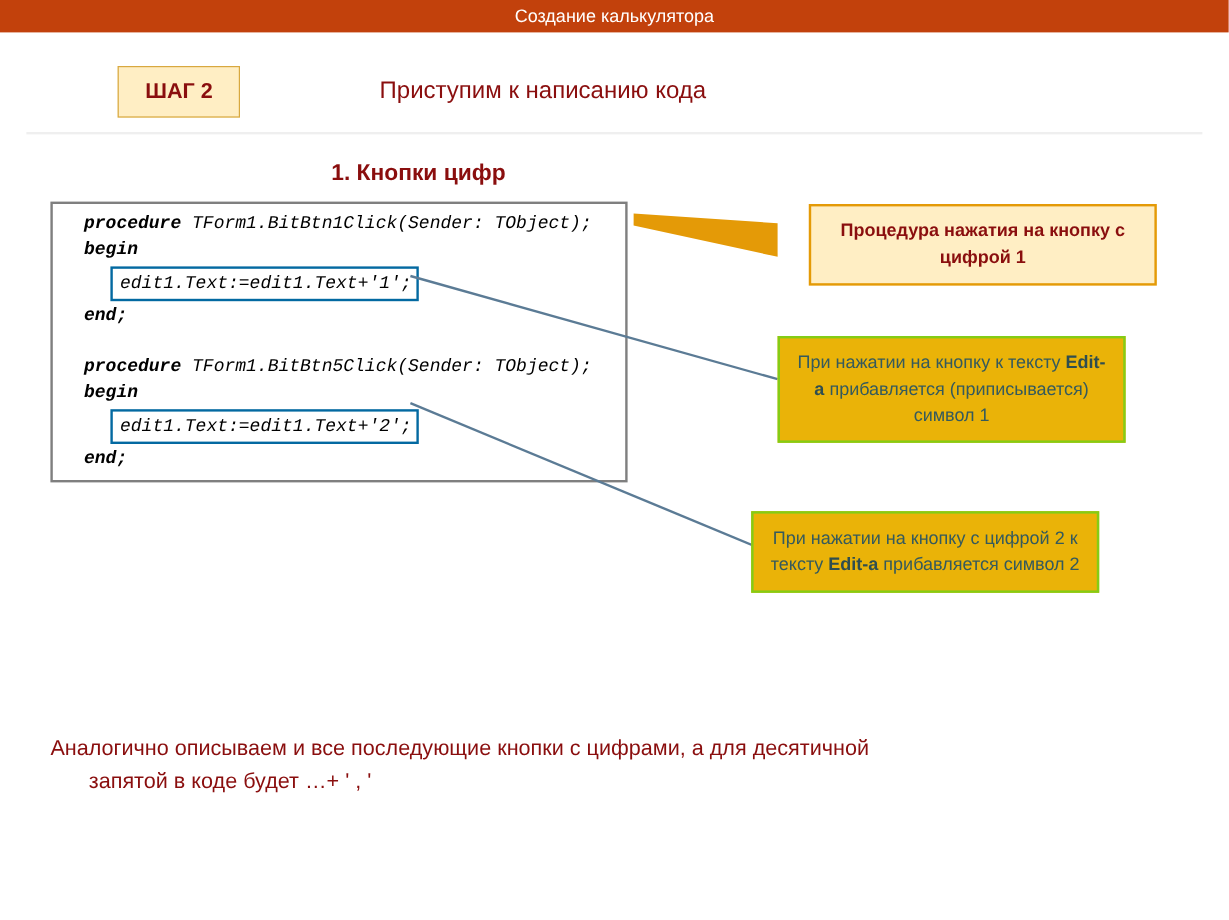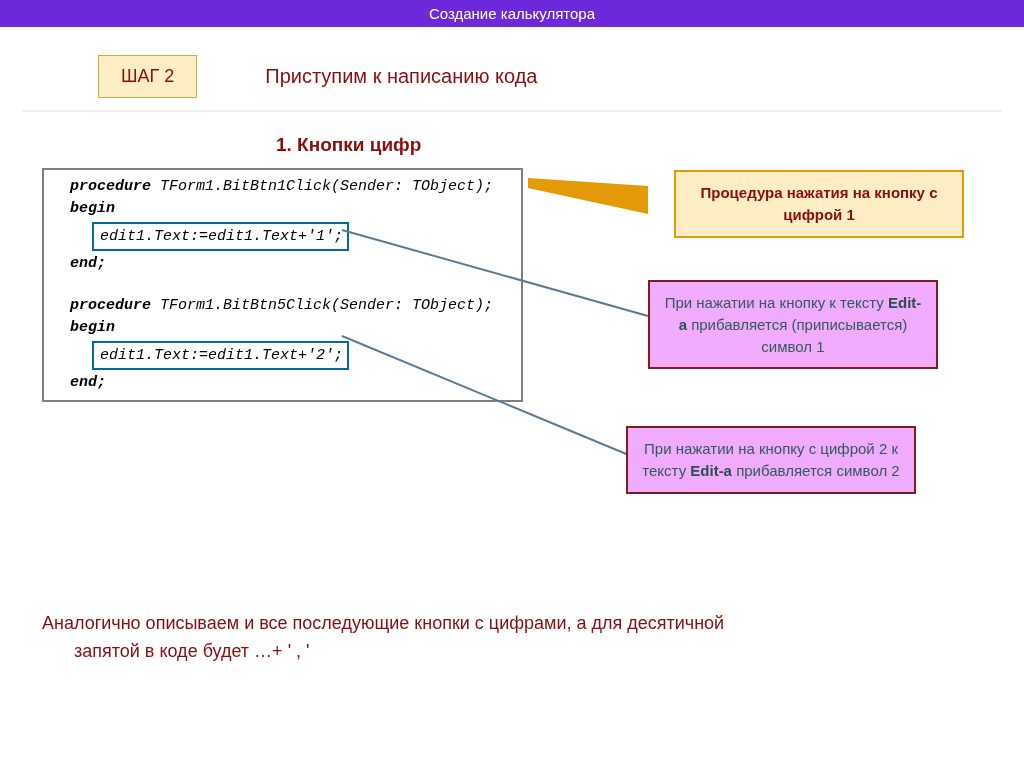--- a/index.html
+++ b/index.html
@@ -5,39 +5,39 @@
     * { margin: 0; padding: 0; box-sizing: border-box; }
     body {
       width: 1024px;
       height: 767px;
       background: #ffffff;
       font-family: Verdana, Arial, sans-serif;
       position: relative;
       overflow: hidden;
     }
     .header-bar {
-      background: #6d28d9;
+      background: #c2410c;
       color: #ffffff;
       padding: 5px 0;
       text-align: center;
       font-size: 15px;
     }
     .step-row {
       display: flex;
       align-items: center;
       margin: 28px 0 12px 98px;
     }
     .step-badge {
       background: #ffeec4;
       border: 1.5px solid #d8a840;
       color: #8a0e0e;
-      font-weight: normal;
+      font-weight: bold;
       font-size: 18px;
       padding: 10px 22px;
-      margin-right: 68px;
+      margin-right: 116px;
     }
     .step-title {
       color: #8a0e0e;
       font-size: 20px;
     }
     .divider {
       border-top: 2px solid #efefef;
       margin: 8px 22px 0 22px;
     }
     .section-heading {
@@ -77,22 +77,22 @@
       text-align: center;
       line-height: 1.45;
     }
     .callout-orange {
       background: #ffeec4;
       border: 2px solid #e49a07;
       color: #8a0e0e;
       font-weight: bold;
     }
     .callout-blue {
-      background: #f0abfc;
-      border: 2px solid #7f1d1d;
+      background: #eab308;
+      border: 2px solid #84cc16;
       color: #355a5d;
     }
     .callout-blue .em { font-weight: bold; color: #2f4e50; }
     .callout-1 { top: 2px; left: 632px; }
     .callout-2 { top: 112px; left: 606px; }
     .callout-3 { top: 258px; left: 584px; }
     
     .connectors {
       position: absolute;
       top: 0;

